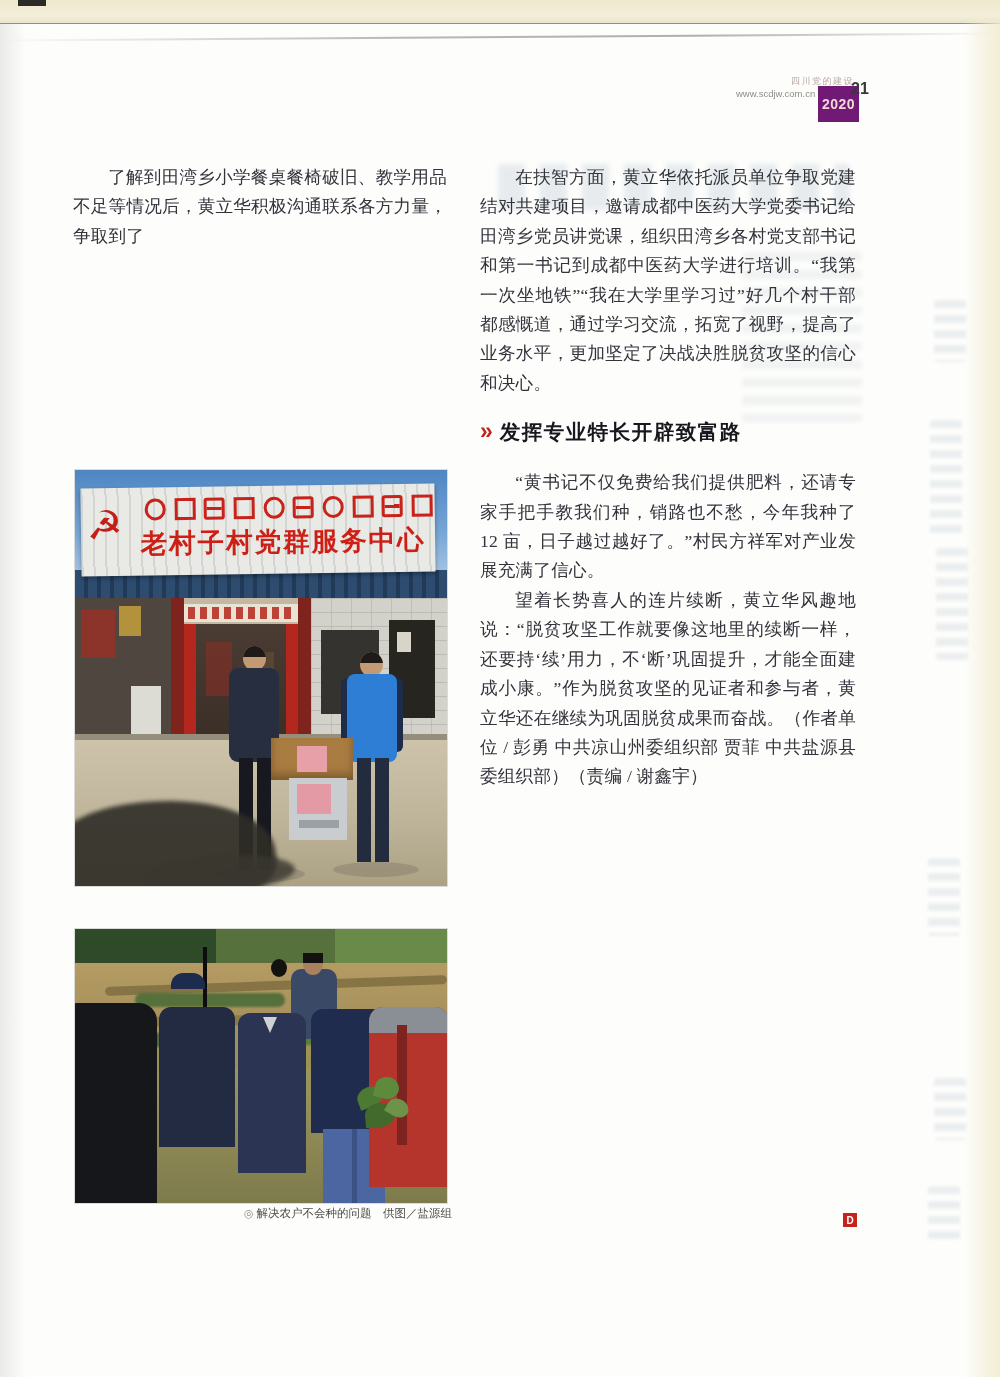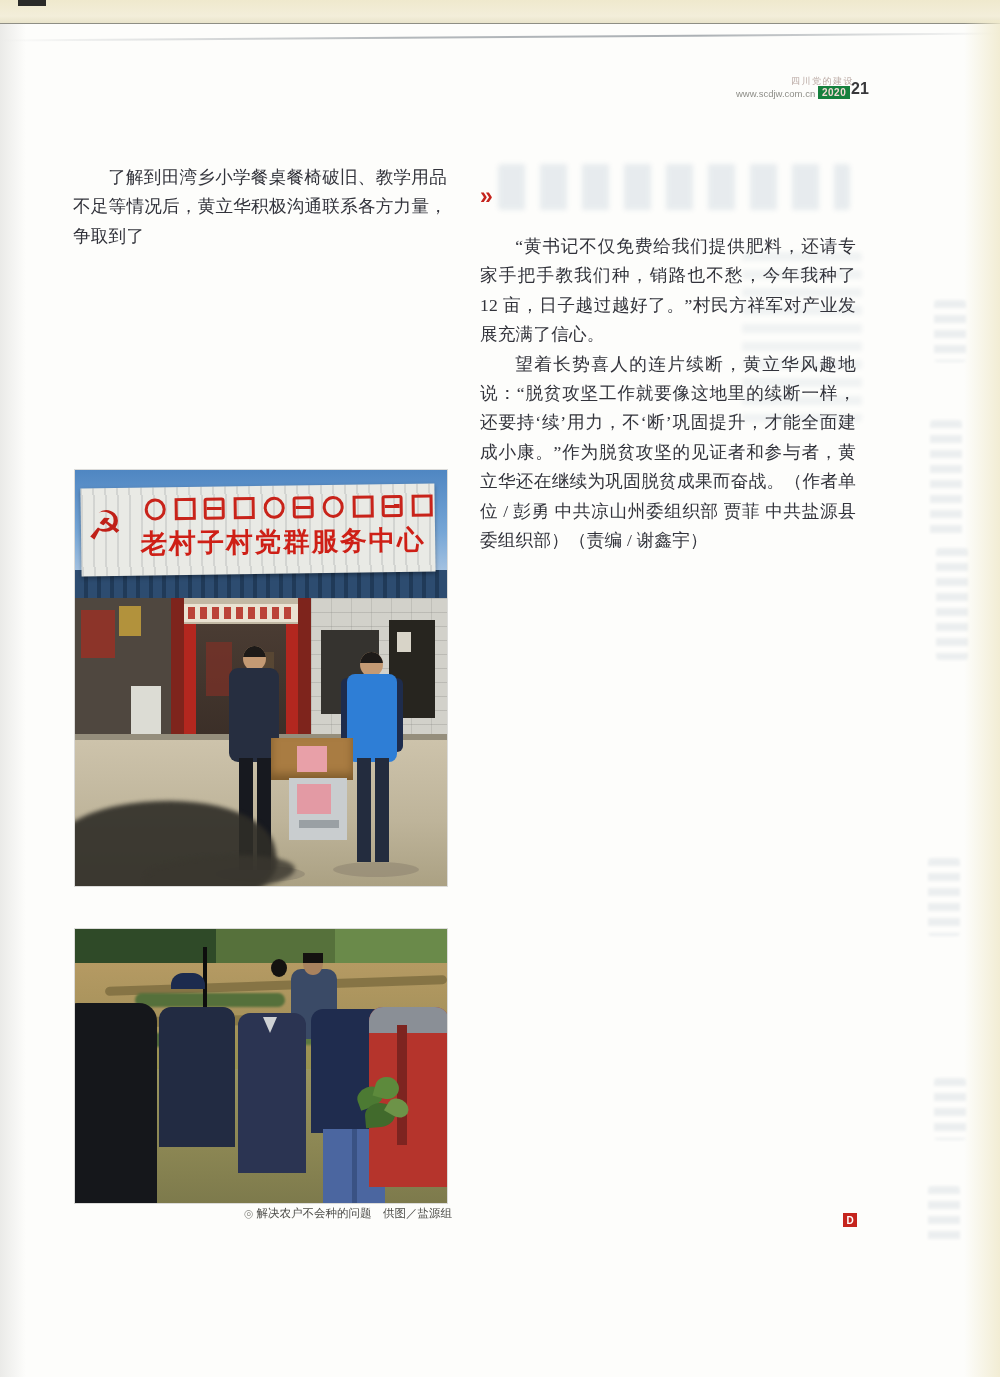--- a/index.html
+++ b/index.html
@@ -30,23 +30,23 @@
   .g5{left:934px;top:1078px;height:62px;}
   .g6{left:928px;top:1186px;height:56px;}
   .g7{left:742px;top:252px;width:120px;height:170px;filter:blur(2px);opacity:.07;
     background:repeating-linear-gradient(180deg,#51708c 0 9px,transparent 9px 18px);}
 
   
   .hdr-mag{position:absolute;left:791px;top:75px;font-family:"Liberation Sans",sans-serif;
     font-size:9px;letter-spacing:1.5px;color:#b9a8a2;text-align:right;}
   .hdr-site{position:absolute;left:736px;top:88px;font-family:"Liberation Sans",sans-serif;
     font-size:9.5px;color:#8e8e88;}
-  .hdr-badge{position:absolute;left:818px;top:86px;background:#15803d;color:#f2d9d4;
-    font-family:"Liberation Sans",sans-serif;font-size:10px;font-weight:bold;
-    padding:1px 4px;letter-spacing:.5px;}
+  .hdr-badge{position:absolute;left:818px;top:86px;background:#701a75;color:#f2d9d4;
+    font-family:"Liberation Sans",sans-serif;font-size:14px;font-weight:bold;
+    padding:10px 4px;letter-spacing:.5px;}
   .hdr-page{position:absolute;left:851px;top:80px;font-family:"Liberation Sans",sans-serif;
     font-size:16px;font-weight:bold;color:#38383a;}
 
   
   .col{position:absolute;color:#32333b;font-size:17.6px;line-height:29.4px;
     text-align:justify;letter-spacing:.2px;}
   .col p{margin:0;}
   .col p.indent{text-indent:2em;}
   #left-col{left:73px;top:163px;width:374px;}
   #right-col{left:480px;top:163px;width:376px;}
@@ -372,22 +372,24 @@
 
     <div class="fig" id="f1-body"></div>
     <div class="fig h" id="f1-head"><i style="height:50%"></i></div>
   </div>
 
   <div class="caption" id="cap2">
     <span class="cap-icon">◎</span><span>解决农户不会种的问题</span>　<span>供图／盐源组</span>
   </div>
 
   <div class="col" id="right-col">
+    <p class="indent">在扶智方面，黄立华依托派员单位争取党建结对共建项目，邀请成都中医药大学党委书记给田湾乡党员讲党课，组织田湾乡各村党支部书记和第一书记到成都中医药大学进行培训。“我第一次坐地铁”“我在大学里学习过”好几个村干部都感慨道，通过学习交流，拓宽了视野，提高了业务水平，更加坚定了决战决胜脱贫攻坚的信心和决心。</p>
     <div class="sec-head">
       <span class="marker">»</span>
+      <span class="title">发挥专业特长开辟致富路</span>
     </div>
     <p class="indent">“黄书记不仅免费给我们提供肥料，还请专家手把手教我们种，销路也不愁，今年我种了 12 亩，日子越过越好了。”村民方祥军对产业发展充满了信心。</p>
     <p class="indent">望着长势喜人的连片续断，黄立华风趣地说：“脱贫攻坚工作就要像这地里的续断一样，还要持‘续’用力，不‘断’巩固提升，才能全面建成小康。”作为脱贫攻坚的见证者和参与者，黄立华还在继续为巩固脱贫成果而奋战。（作者单位 / 彭勇 中共凉山州委组织部 贾菲 中共盐源县委组织部）（责编 / 谢鑫宇）</p>
   </div>
 
   <div class="endmark">D</div>
 
 </div>
 
 </body></html>

